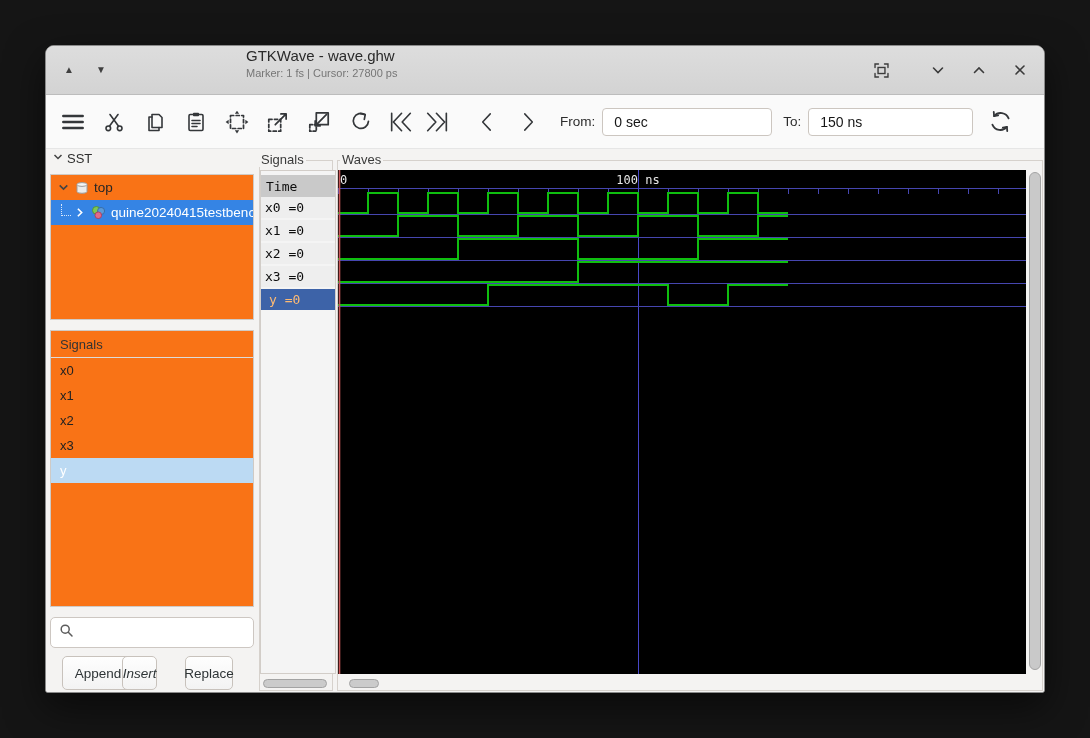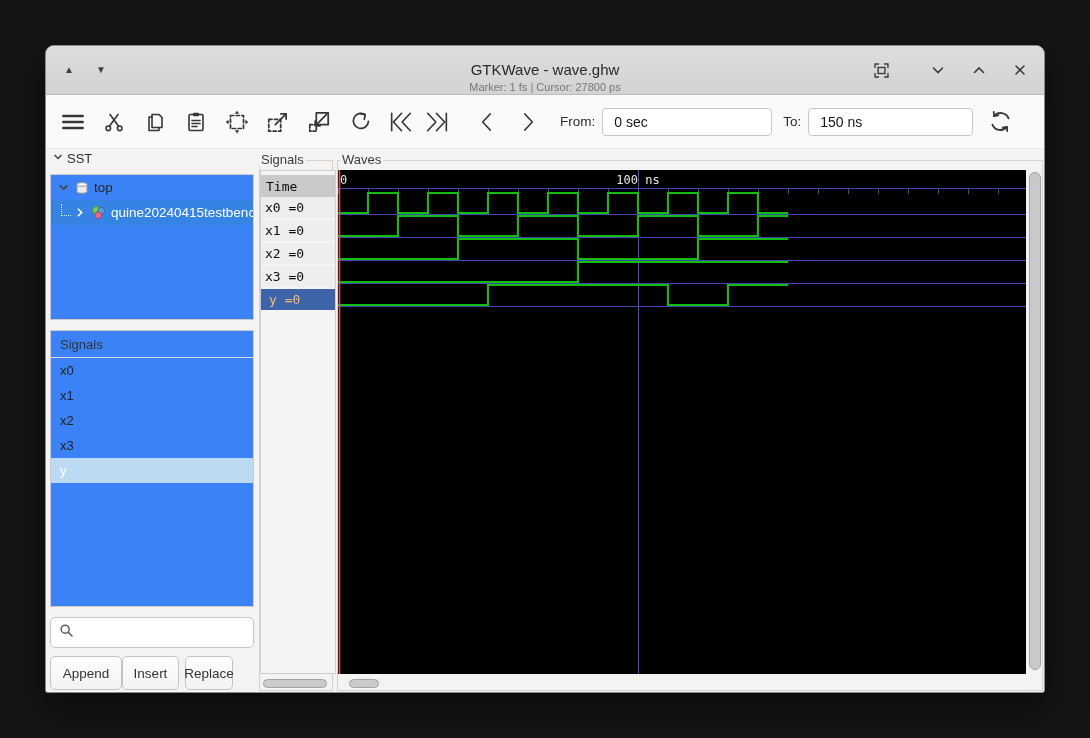--- a/index.html
+++ b/index.html
@@ -11,58 +11,58 @@
   .window{
     position:absolute;left:45px;top:45px;width:1000px;height:648px;
     background:#f4f3f2;border:1px solid #8a8a8a;box-sizing:border-box;
     border-radius:9px 9px 3px 3px;overflow:hidden;
     box-shadow:0 14px 38px rgba(0,0,0,.55);
   }
   
   .titlebar{position:relative;height:48px;background:linear-gradient(#dddddd,#d3d3d3);border-bottom:1px solid #bcbcbc;}
   .tb-left{position:absolute;left:18px;top:0;height:100%;display:flex;align-items:center;gap:22px;}
   .tb-tri{font-size:10px;color:#3f3f3f;cursor:default;line-height:1;}
-  .tb-center{position:absolute;left:200px;right:200px;top:15px;text-align:center;}
+  .tb-center{position:absolute;left:200px;right:200px;top:1px;}
   .tb-title{font-size:15px;color:#2a2a2a;}
   .tb-sub{font-size:11px;color:#767676;margin-top:3px;}
   .tb-right{position:absolute;right:16px;top:0;height:100%;display:flex;align-items:center;gap:25px;color:#3b3b3b;}
   .tb-right svg{display:block;}
   .winicon{stroke:#3b3b3b;stroke-width:1.6;fill:none;stroke-linecap:round;}
   
   .toolbar{height:54px;background:#fafafa;border-bottom:1px solid #e6e6e6;display:flex;align-items:center;padding:0 0 0 12px;box-sizing:border-box;}
   .ticon{width:30px;height:30px;margin-right:11px;display:flex;align-items:center;justify-content:center;flex:0 0 auto;}
   .ticon svg{display:block;stroke:#34373a;fill:none;stroke-width:1.6;stroke-linecap:round;stroke-linejoin:round;}
   .tlabel{font-size:13.5px;color:#2c2c2c;margin:0 7px 0 6px;flex:0 0 auto;}
   .tfield{height:28px;border:1px solid #ccc6c0;border-radius:4px;background:#ffffff;padding:0 11px;
           font-size:14px;color:#161616;font-family:"Liberation Sans",sans-serif;box-sizing:border-box;flex:0 0 auto;outline:none;}
   .tfield.from{width:170px;}
   .tfield.to{width:165px;}
   
   .content{position:relative;height:546px;background:#f4f3f2;}
   .sst-header{position:absolute;left:6px;top:2px;display:flex;gap:3px;font-size:13px;color:#2e2e2e;}
-  .panel{position:absolute;background:#3b82f6;border:1px solid #cfcac5;box-sizing:border-box;overflow:hidden;}
+  .panel{position:absolute;background:#f97316;border:1px solid #cfcac5;box-sizing:border-box;overflow:hidden;}
   .treebox{left:4px;top:25px;width:204px;height:146px;}
   .tree-row{height:25px;display:flex;align-items:center;padding-left:6px;font-size:13.5px;color:#262626;white-space:nowrap;}
   .tree-row .gap{width:5px;flex:0 0 auto;}
   .tree-row.sel{background:#3584e4;color:#ffffff;}
   .dotted-elbow{width:9px;height:11px;margin:-6px 2px 0 4px;border-left:1px dotted #d7e6fb;border-bottom:1px dotted #d7e6fb;flex:0 0 auto;}
   .chev{flex:0 0 auto;display:flex;}
   
   .sigbox{left:4px;top:181px;width:204px;height:277px;}
   .sigbox-header{height:26px;display:flex;align-items:center;padding-left:9px;font-size:13px;color:#333333;border-bottom:1px solid #dddbd9;}
   .sig-row{height:25px;display:flex;align-items:center;padding-left:9px;font-size:13px;color:#222222;}
   .sig-row.sel{background:#bcdaf3;color:#ffffff;}
   
   .search{position:absolute;left:4px;top:468px;width:204px;height:31px;background:#ffffff;border:1px solid #cdc7c2;border-radius:5px;box-sizing:border-box;display:flex;align-items:center;padding:0 6px 0 8px;}
   .search input{border:none;outline:none;flex:1;min-width:0;font-size:13px;font-family:"Liberation Sans",sans-serif;color:#222;background:transparent;margin-left:6px;}
   
   .btn{position:absolute;top:507px;height:34px;border:1px solid #c8c2bc;border-radius:5px;background:linear-gradient(#fefefe,#f3f3f3);
        font-size:13.5px;color:#2e3436;display:flex;align-items:center;justify-content:center;box-sizing:border-box;}
-  .btn.append{left:4px;width:72px;}
-  .btn.insert{left:76px;width:57px;}
+  .btn.append{left:16px;width:72px;}
+  .btn.insert{left:76px;width:35px;font-style:italic;}
   .btn.replace{left:139px;width:48px;}
   
   .frame{position:absolute;border:1px solid #d6d1cc;box-sizing:border-box;background:transparent;}
   .frame-names{left:213px;top:11px;width:74px;height:531px;}
   .frame-waves{left:291px;top:11px;width:706px;height:531px;}
   .frame-label{position:absolute;top:3px;font-size:13px;color:#3a3a3a;background:#f4f3f2;padding:0 2px;line-height:15px;}
   .frame-label.names{left:213px;}
   .frame-label.waves{left:294px;}
   
   .namelist{position:absolute;left:214px;top:21px;width:76px;height:504px;background:#f4f4f4;border:1px solid #d2cdc8;box-sizing:border-box;padding-top:4px;}

